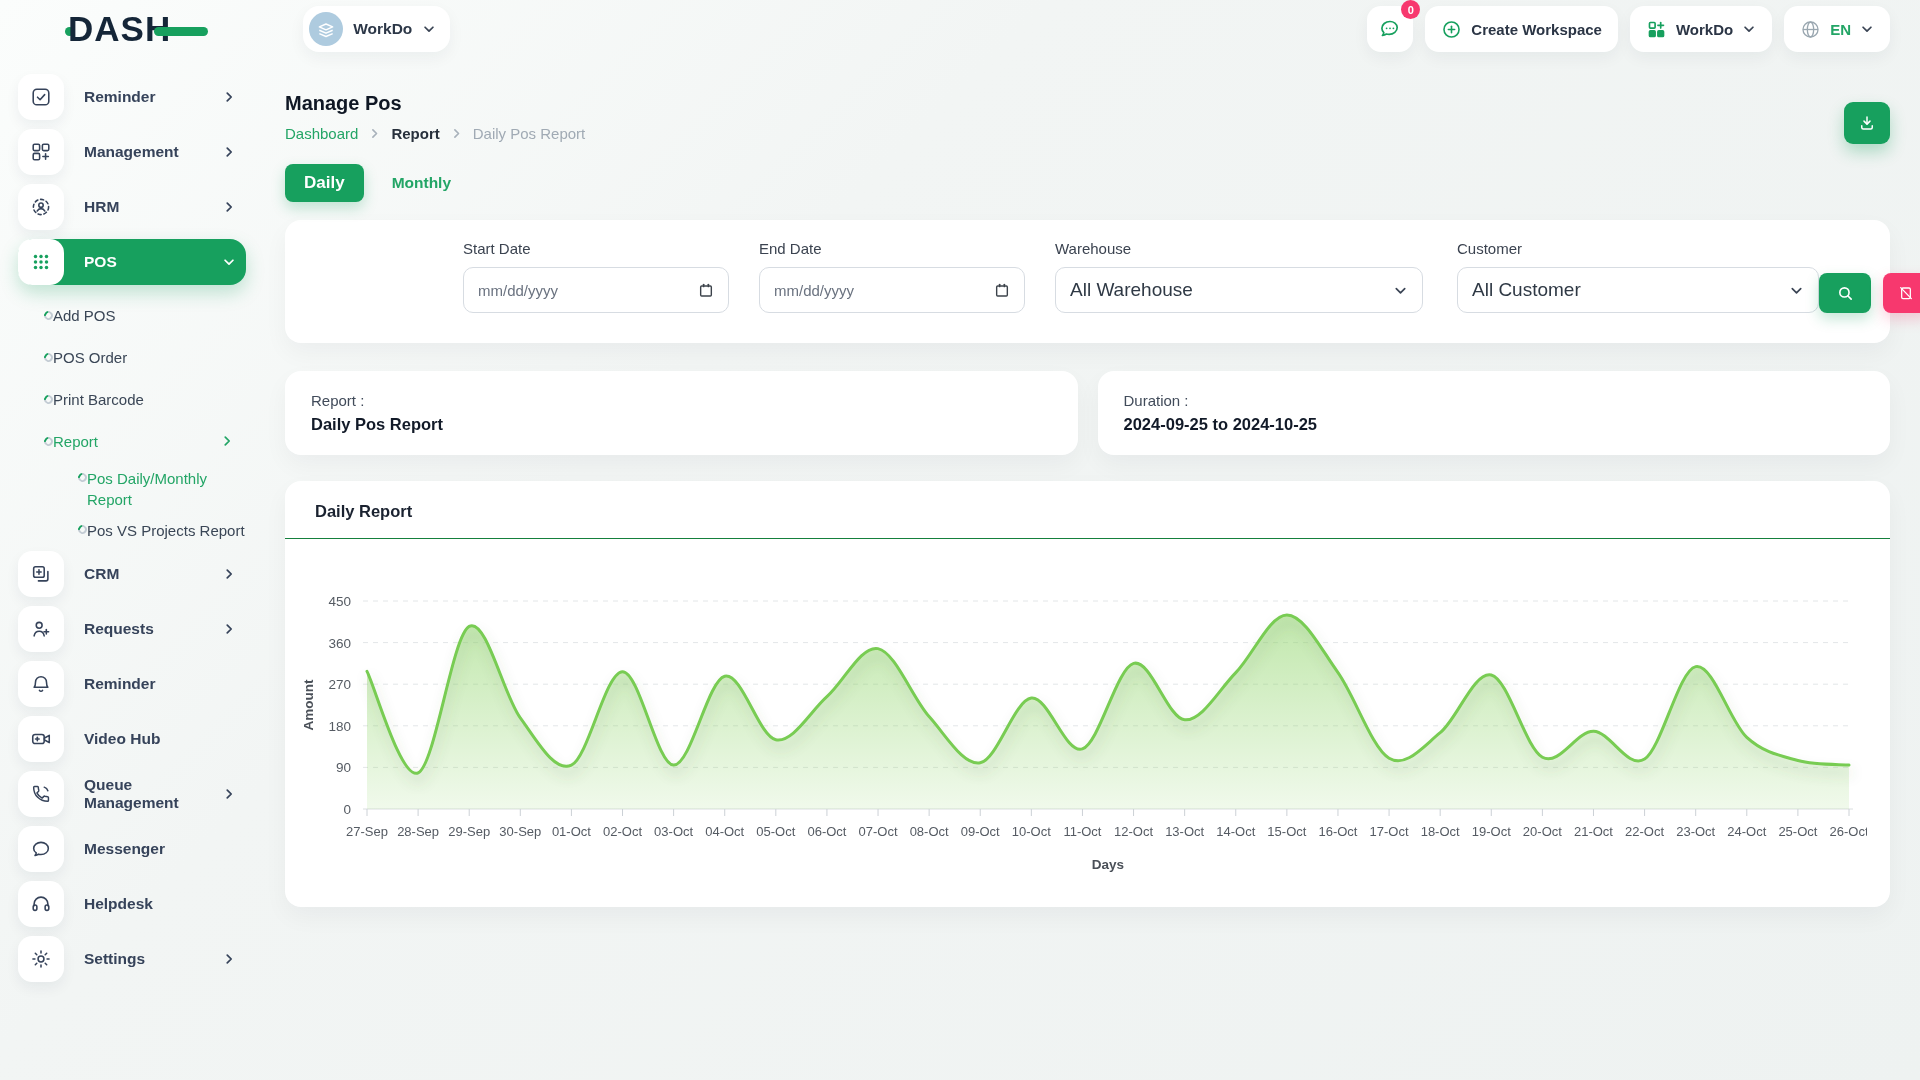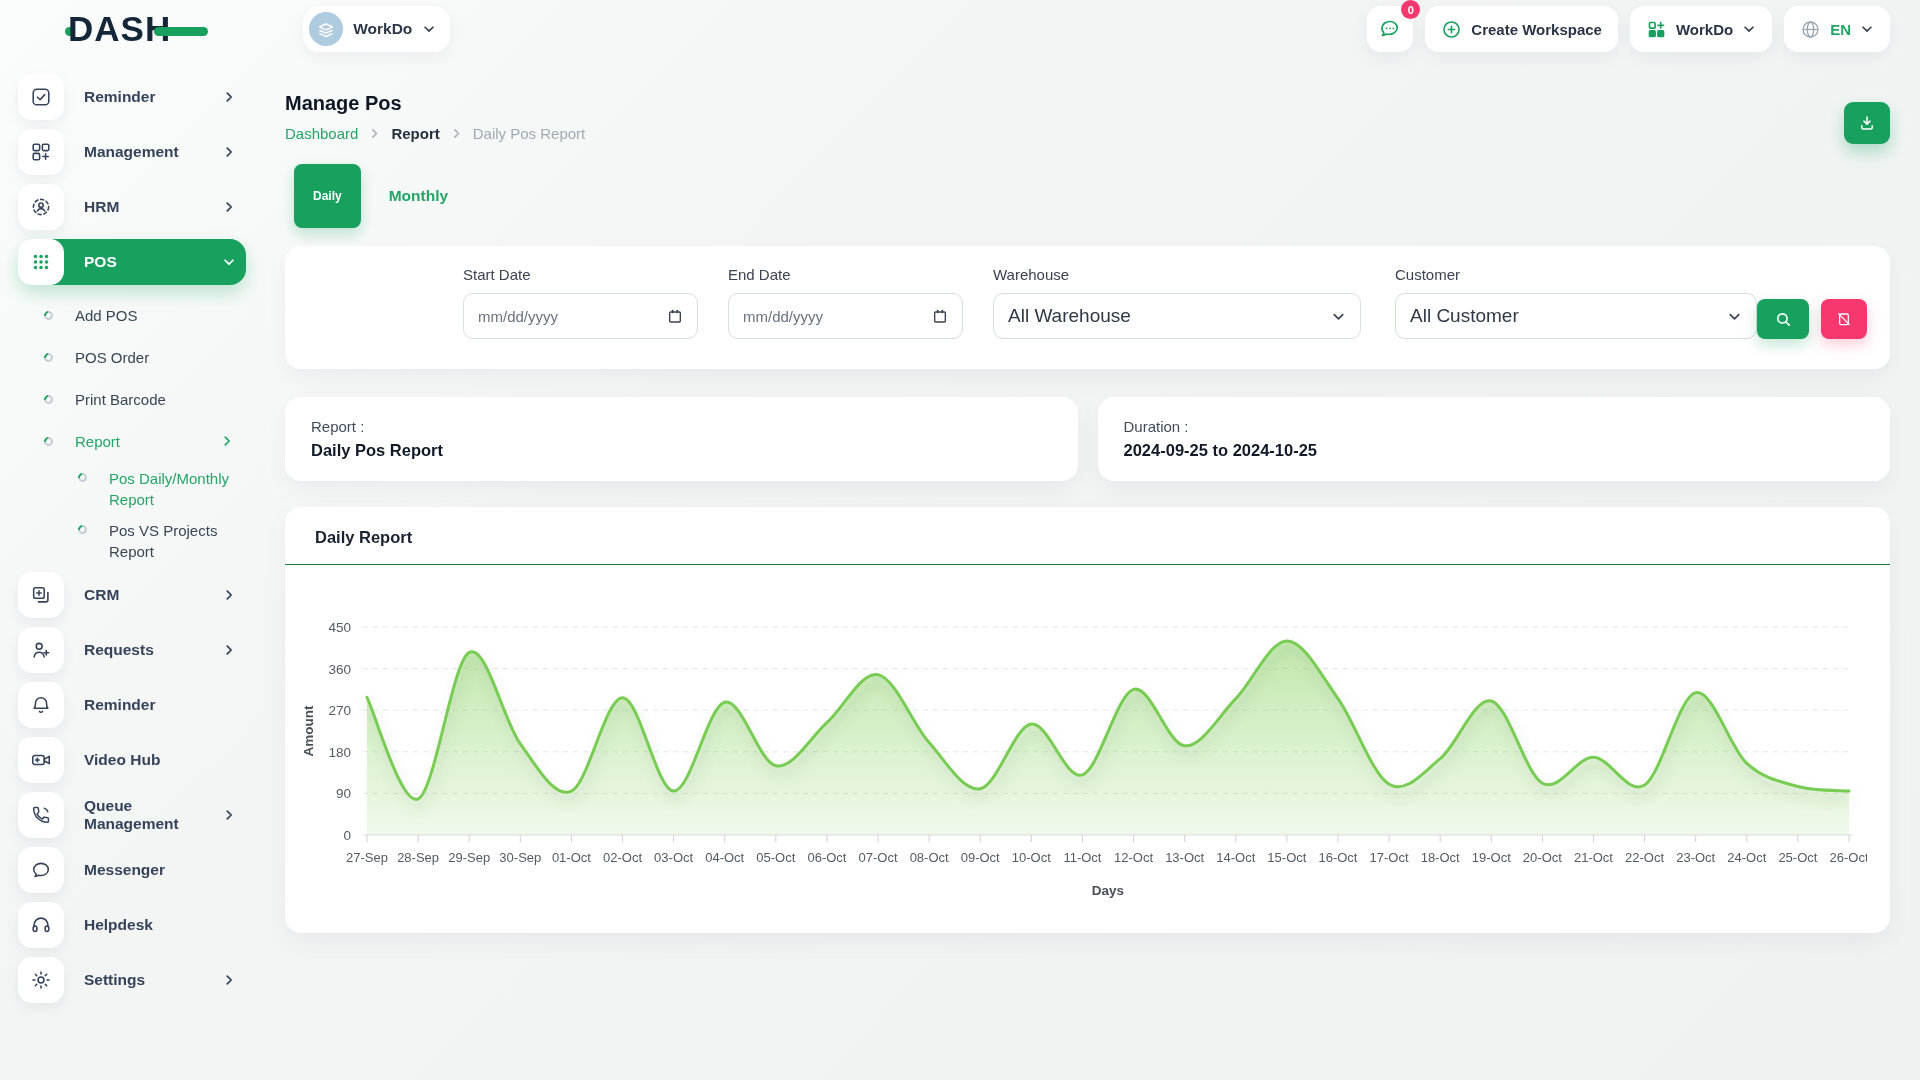--- a/index.html
+++ b/index.html
@@ -42,21 +42,21 @@
     box-shadow:0 6px 14px rgba(25,40,60,.06); display:flex; align-items:center; justify-content:center; color:#36435a; }
   .si-label { margin-left:20px; font-size:15.5px; font-weight:600; color:#36435a; flex:1; }
   .si .chev { color:#36435a; margin-right:10px; }
   .si.active { background:var(--primary,#17a05e); box-shadow:0 8px 18px rgba(23,160,94,.25); }
   .si.active .si-icon { color:var(--primary,#17a05e); box-shadow:none; }
   .si.active .si-label { color:#fff; }
   .si.active .chev { color:#fff; }
   .sub { display:flex; align-items:center; height:42px; padding-left:26px; cursor:pointer; }
   .ring { width:9px; height:9px; border-radius:50%; border:2px solid #c3ccd4; border-left-color:var(--primary,#17a05e);
     transform:rotate(40deg); flex:none; }
-  .sub-label { margin-left:22px; font-size:15px; font-weight:500; color:#3a4656; flex:1; }
+  .sub-label { font-size:15px; font-weight:500; color:#3a4656; flex:1; }
   .sub.green .sub-label { color:var(--accent,#23a566); }
   .sub.green .chev { color:var(--accent,#23a566); margin-right:12px; }
   .sub3 { display:flex; align-items:flex-start; padding-left:60px; cursor:pointer; margin:6px 0 10px; }
   .sub3 .ring { margin-top:5px; }
   .sub3 .sub-label { width:158px; line-height:21px; }
   .sub3.green .sub-label { color:var(--accent,#23a566); }
 
   
   .main { position:absolute; top:58px; left:285px; width:1605px; bottom:0; padding-top:34px; }
   .title-row { position:relative; }
@@ -64,34 +64,34 @@
   .breadcrumb { display:flex; align-items:center; gap:10px; margin-top:10px; font-size:15px; }
   .bc-link { color:var(--accent,#23a566); cursor:pointer; }
   .bc-sep { color:#a8b1bb; display:flex; }
   .bc-mid { color:#27303c; font-weight:600; cursor:pointer; }
   .bc-cur { color:#a0aab4; }
   .dl-btn { position:absolute; top:10px; right:0; width:46px; height:42px; border:none; border-radius:9px;
     background:var(--primary,#17a05e); color:#fff; display:flex; align-items:center; justify-content:center;
     cursor:pointer; box-shadow:0 8px 16px rgba(23,160,94,.3); }
   .tabs { display:flex; align-items:center; margin-top:22px; gap:28px; }
   .tab-active { background:var(--primary,#17a05e); color:#fff; border:none; border-radius:8px;
-    padding:25px 19px; font-family:inherit; font-size:12px; font-weight:600; cursor:pointer;
-    box-shadow:0 6px 14px rgba(23,160,94,.25);margin-left:9px; }
+    padding:9px 19px; font-family:inherit; font-size:17px; font-weight:600; cursor:pointer;
+    box-shadow:0 6px 14px rgba(23,160,94,.25); }
   .tab-link { background:none; border:none; color:var(--accent,#23a566); font-family:inherit;
     font-size:15.5px; font-weight:600; cursor:pointer; }
 
   .card { background:#fff; border-radius:16px; box-shadow:0 10px 24px rgba(20,30,40,.045); }
 
   .filter-card { margin-top:18px; padding:20px 28px 30px; display:flex; align-items:flex-end; }
   .f-spacer { width:150px; flex:none; }
   .fgroup { display:flex; flex-direction:column; }
   .flabel { font-size:15px; color:#3b4350; margin-bottom:10px; }
   .control { height:46px; border:1px solid #d7dce2; border-radius:10px; background:#fff;
     display:flex; align-items:center; justify-content:space-between; padding:0 14px; cursor:pointer; }
-  .date-ctl { width:235px; color:#6b7380; font-size:15px;gap:14px; }
+  .date-ctl { width:266px; color:#6b7380; font-size:15px;gap:14px; }
   .sel-ctl { color:#2f3945; font-size:19px;gap:16px; }
   .ctl-icon { color:#3c434b; display:flex; }
   .gap30 { width:30px; flex:none; } .gap34 { width:34px; flex:none; }
   .f-actions { margin-left:auto; display:flex; gap:12px; }
   .sq-btn { width:52px; height:40px; border:none; border-radius:8px; color:#fff;
     display:flex; align-items:center; justify-content:center; cursor:pointer; }
   .search-btn { background:var(--primary,#17a05e); box-shadow:0 6px 14px rgba(23,160,94,.25); }
   .reset-btn { width:46px; background:var(--danger,#f7386e); box-shadow:0 6px 14px rgba(247,56,110,.25); }
 
   .summary-row { display:flex; gap:20px; margin-top:28px; }

